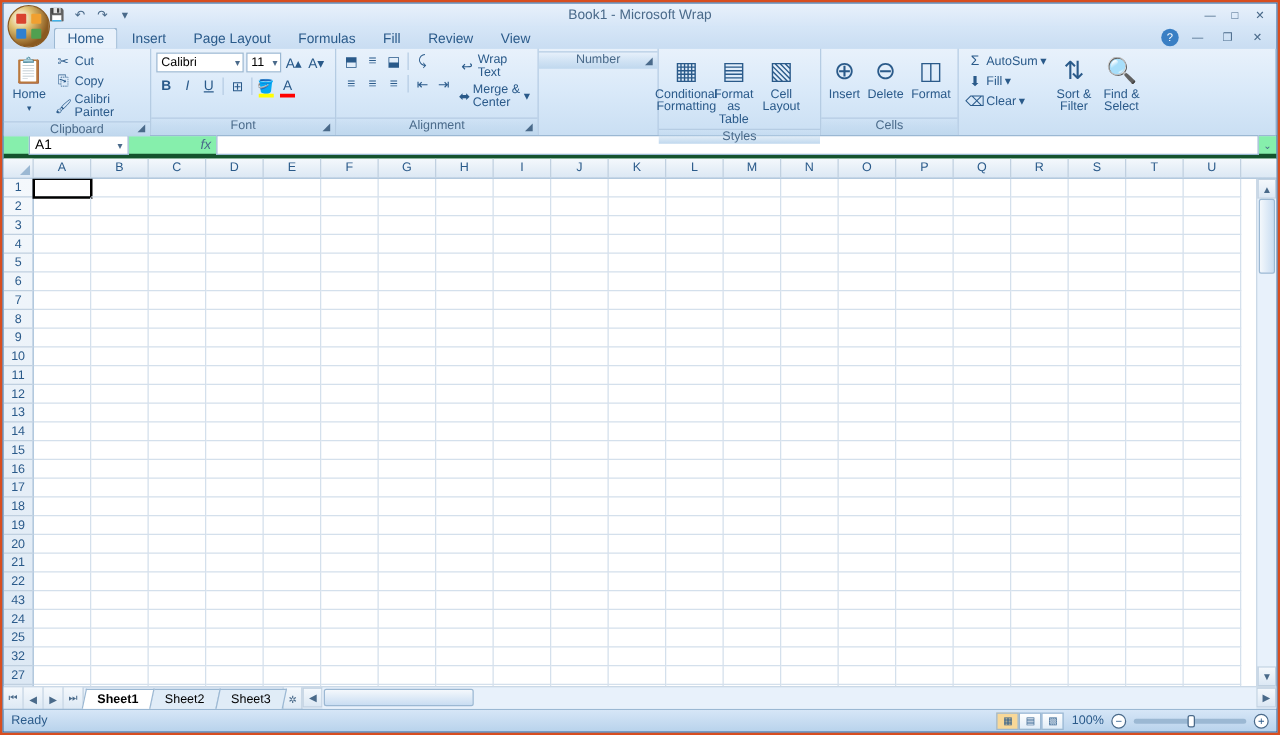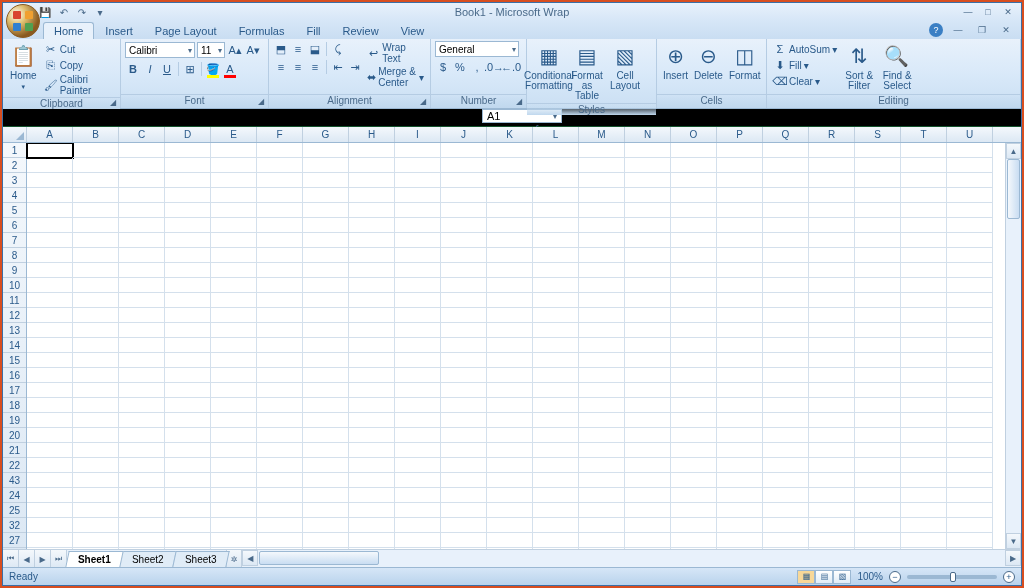--- a/index.html
+++ b/index.html
@@ -52,21 +52,21 @@
 .font-name { width: 70px; }
 .font-size { width: 28px; }
 .btn-row { display: flex; gap: 1px; align-items: center; }
 .fmt-btn { width: 16px; height: 16px; display: inline-flex; align-items: center; justify-content: center; font-size: 11px; cursor: pointer; color: #2a5a8a; }
 .sep { width: 1px; height: 14px; background: #b5cce3; margin: 0 2px; }
 
 
 .num-combo { width: 84px; }
 
 
-.formula-bar { height: 18px; background: #000000; border-bottom: 1px solid #14532d; display: flex; align-items: center; font-size: 11px; flex-direction: column; }
+.formula-bar { height: 18px; background: #86efac; border-bottom: 4px solid #14532d; display: flex; align-items: center; font-size: 11px; }
 .namebox { width: 80px; border: 1px solid #9bb8d3; background: #fff; height: 16px; margin-left: 20px; padding: 0 4px; display: flex; align-items: center; justify-content: space-between; cursor: text; }
 .namebox::after { content: "▾"; font-size: 8px; color: #4a6a8a; }
 .fx-sep { width: 70px; display: flex; align-items: center; justify-content: flex-end; padding-right: 4px; gap: 4px; }
 .fx-label { font-style: italic; font-size: 11px; color: #4a6a8a; }
 .formula-input { flex: 1; border: 1px solid #9bb8d3; background: #fff; height: 16px; padding: 0 4px; }
 .expand-fb { width: 14px; text-align: center; font-size: 8px; color: #4a6a8a; cursor: pointer; }
 
 
 .grid-area { flex: 1; display: flex; flex-direction: column; background: #fff; min-height: 0; }
 .col-headers { height: 16px; display: flex; background: linear-gradient(to bottom, #f4f8fc, #dce8f4); border-bottom: 1px solid #9bb8d3; }
@@ -226,32 +226,20 @@
               <span class="small-icon">↩</span>
               <span>Wrap Text</span>
             </div>
           <div class="small-btn"><span class="small-icon">⬌</span><span>Merge &amp; Center</span> ▾</div>
         </div>
       </div>
       <div class="group-label"><span>Alignment</span><span class="group-launcher">◢</span></div>
     </div>
 
     <div class="group" style="width:96px">
-      <div class="group-body">
-        <div class="stack" style="gap:2px">
-          <div class="combo num-combo">General</div>
-          <div class="btn-row">
-            <span class="fmt-btn">$</span>
-            <span class="fmt-btn">%</span>
-            <span class="fmt-btn">,</span>
-            <span class="fmt-btn">.0→</span>
-            <span class="fmt-btn">←.0</span>
-          </div>
-        </div>
-      </div>
       <div class="group-label"><span>Number</span><span class="group-launcher">◢</span></div>
     </div>
 
     <div class="group" style="width:130px">
       <div class="group-body">
         <div class="big-btn">
             <span class="icon">▦</span>
             <span class="lbl" style="white-space:pre-line">Conditional
 Formatting</span>
           </div>
@@ -298,21 +286,20 @@
             <span class="icon">⇅</span>
             <span class="lbl" style="white-space:pre-line">Sort &amp;
 Filter</span>
           </div>
         <div class="big-btn">
             <span class="icon">🔍</span>
             <span class="lbl" style="white-space:pre-line">Find &amp;
 Select</span>
           </div>
       </div>
-      <div class="group-label">Editing</div>
     </div>
   </div>
 
   <div class="formula-bar">
     <div class="namebox">
         <span>A1</span>
       </div>
     <div class="fx-sep">
         <span class="fx-label">fx</span>
       </div>

